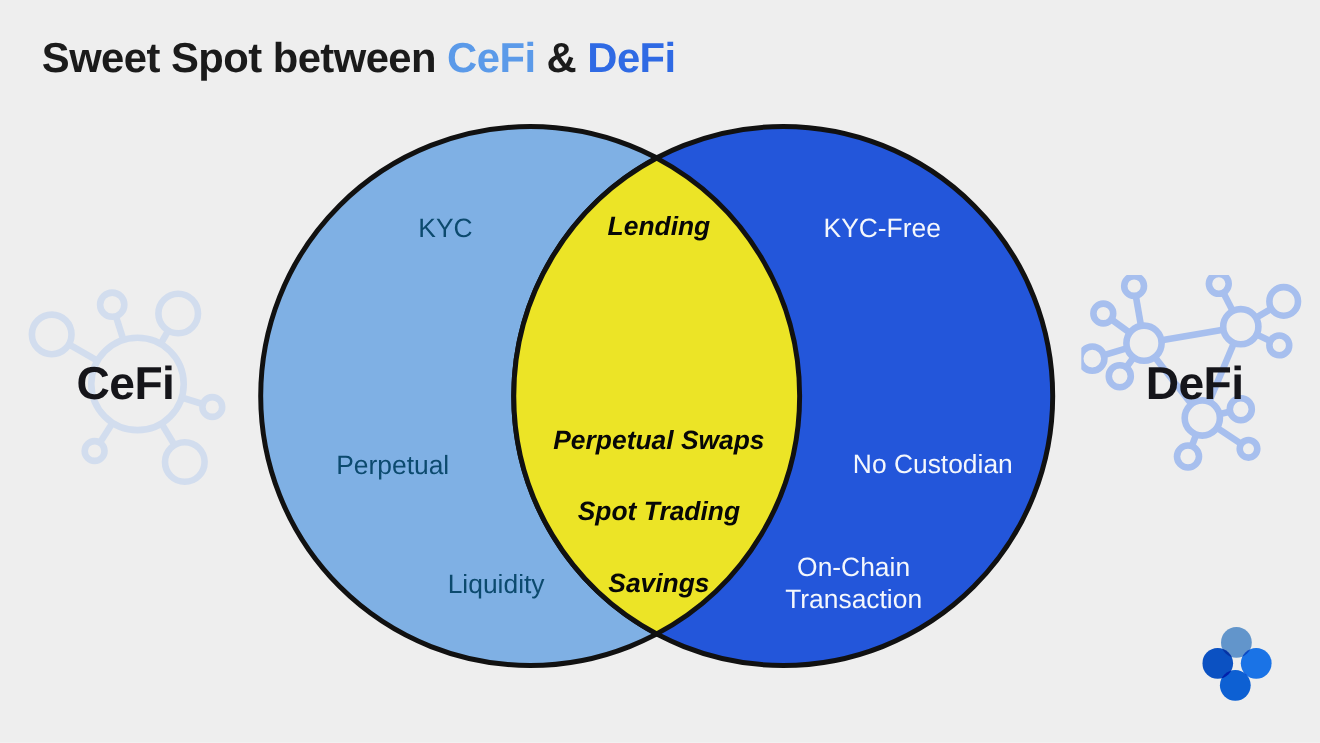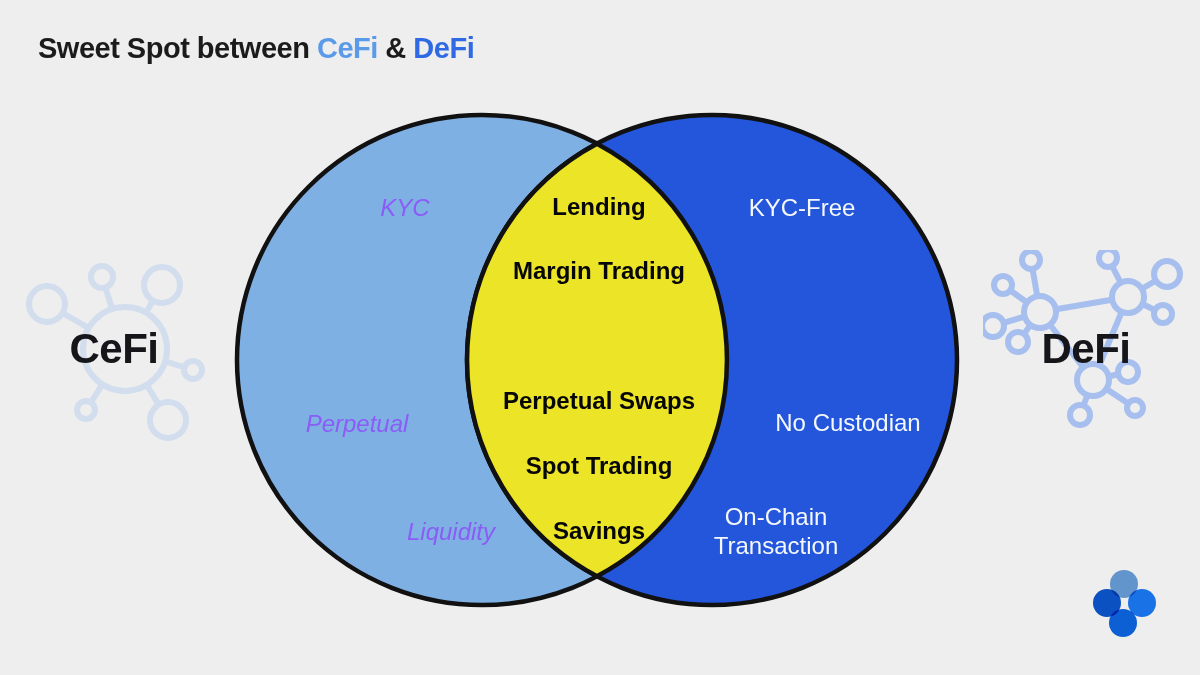--- a/index.html
+++ b/index.html
@@ -7,21 +7,21 @@
     width:1200px;height:675px;
     background:#eeeeee;
     font-family:"Liberation Sans", sans-serif;
     overflow:hidden;
   }
   .stage{position:relative;width:1200px;height:675px;background:#eeeeee;}
 
   
   .title{
     position:absolute;left:38px;top:32px;
-    font-size:29px;font-weight:700;color:#1b1b1b;
+    font-size:38px;font-weight:700;color:#1b1b1b;
     letter-spacing:-0.5px;white-space:nowrap;
   }
   .title .cefi{color:#5b9ae9;}
   .title .defi{color:#2f6ae4;}
 
   
   .venn-svg{position:absolute;left:0;top:0;}
 
   
   .net-icon{position:absolute;}
@@ -33,22 +33,22 @@
     position:absolute;transform:translate(-50%,-50%);
     font-size:42px;font-weight:700;color:#15151a;
     letter-spacing:-0.5px;white-space:nowrap;
   }
 
   
   .lbl{
     position:absolute;transform:translate(-50%,-50%);
     font-size:24px;white-space:nowrap;text-align:center;
   }
-  .lbl.left-item{color:#8b5cf6;font-weight:400;font-style:italic;}
-  .lbl.mid-item{color:#070707;font-weight:700;}
+  .lbl.left-item{color:#0c4a6e;font-weight:400;}
+  .lbl.mid-item{color:#070707;font-weight:700;font-style:italic;}
   .lbl.right-item{color:#f4f7fc;font-weight:400;}
   .lbl.wrap2{white-space:normal;width:180px;line-height:1.22;}
 
   
   .logo{position:absolute;left:1093px;top:568px;width:70px;height:72px;}
 </style>
 </head>
 <body>
 
 <div class="stage">
@@ -113,21 +113,20 @@
   </svg>
 
   <div class="side-label" style="left:114px;top:349px;">CeFi</div>
   <div class="side-label" style="left:1086px;top:349px;">DeFi</div>
 
   <div class="lbl left-item" style="left:405px;top:208px;">KYC</div>
   <div class="lbl left-item" style="left:357px;top:424px;">Perpetual</div>
   <div class="lbl left-item" style="left:418px;top:532px;margin-left:33px;">Liquidity</div>
 
   <div class="lbl mid-item" style="left:599px;top:207px;">Lending</div>
-  <div class="lbl mid-item" style="left:599px;top:271px;">Margin Trading</div>
   <div class="lbl mid-item" style="left:599px;top:466px;">Spot Trading</div>
   <div class="lbl mid-item" style="left:599px;top:401px;">Perpetual Swaps</div>
   <div class="lbl mid-item" style="left:599px;top:531px;">Savings</div>
 
   <div class="lbl right-item" style="left:802px;top:208px;">KYC-Free</div>
   <div class="lbl right-item wrap2" style="left:776px;top:531px;">On-Chain Transaction</div>
   <div class="lbl right-item" style="left:848px;top:423px;">No Custodian</div>
 
   <svg class="logo" viewBox="0 0 70 72">
     <circle cx="31" cy="16" r="14" fill="#69a0da" style="mix-blend-mode:multiply"></circle>

